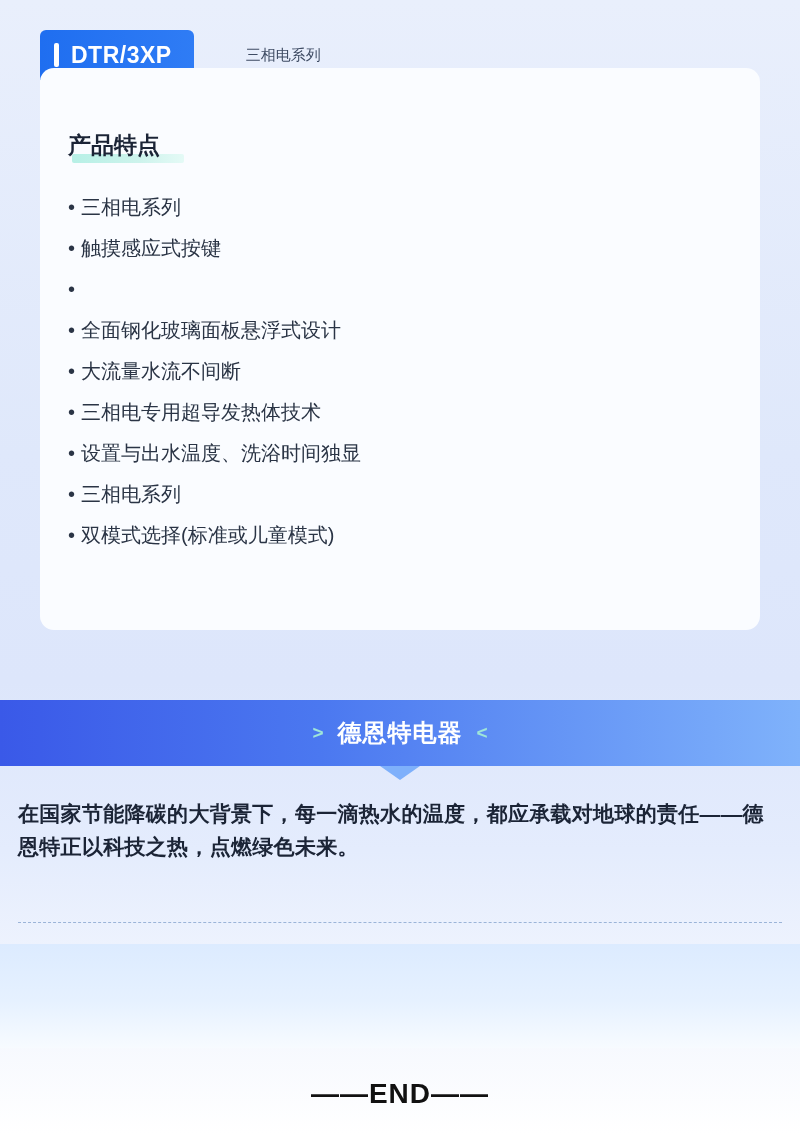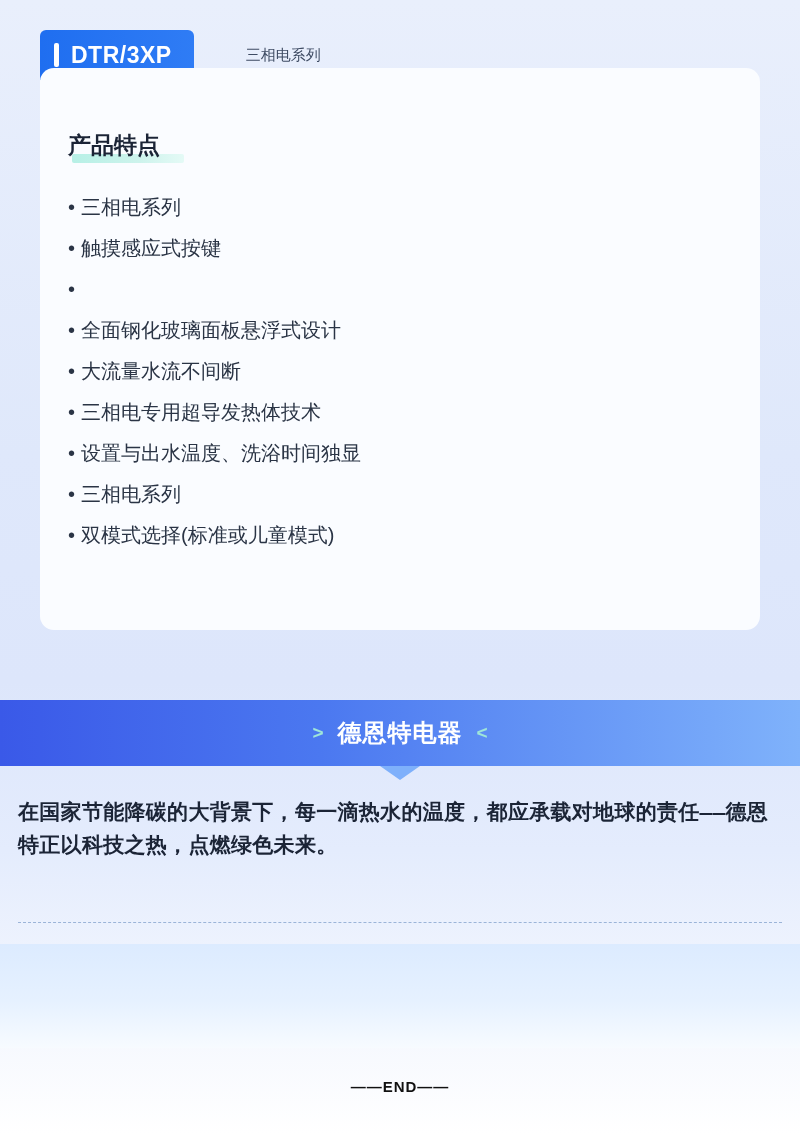--- a/index.html
+++ b/index.html
@@ -160,21 +160,20 @@
   .statement {
     position: absolute;
     left: 18px;
     top: 798px;
     width: 764px;
     font-size: 21px;
     font-weight: bold;
     color: #1b2436;
     line-height: 1.55;
     letter-spacing: 0.3px;
-    font-family: Liberation Mono, monospace;
   }
   .divider {
     position: absolute;
     left: 18px;
     top: 922px;
     width: 764px;
     border-top: 1px dashed #9bb4d8;
   }
 
   
@@ -187,21 +186,21 @@
     background: linear-gradient(180deg, #dcebff 0%, #e6f1ff 55%, #f7fbff 100%);
   }
 
   
   .end {
     position: absolute;
     left: 0;
     top: 1078px;
     width: 800px;
     text-align: center;
-    font-size: 15px;
+    font-size: 28px;
     font-weight: bold;
     color: #111111;
     letter-spacing: 1px;
   }
 </style>
 </head>
 <body>
 
 <div class="page">
 

